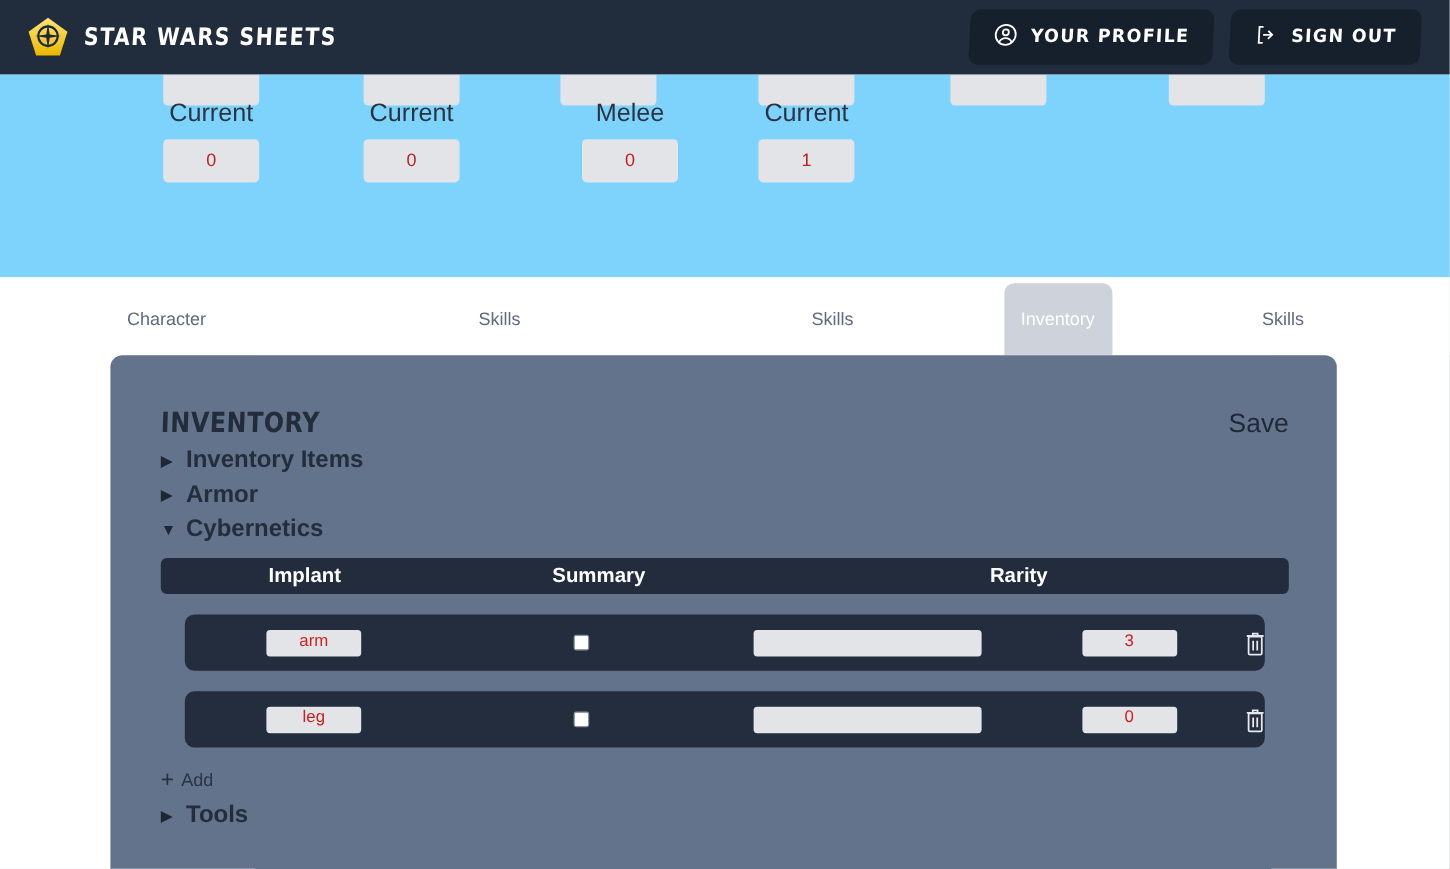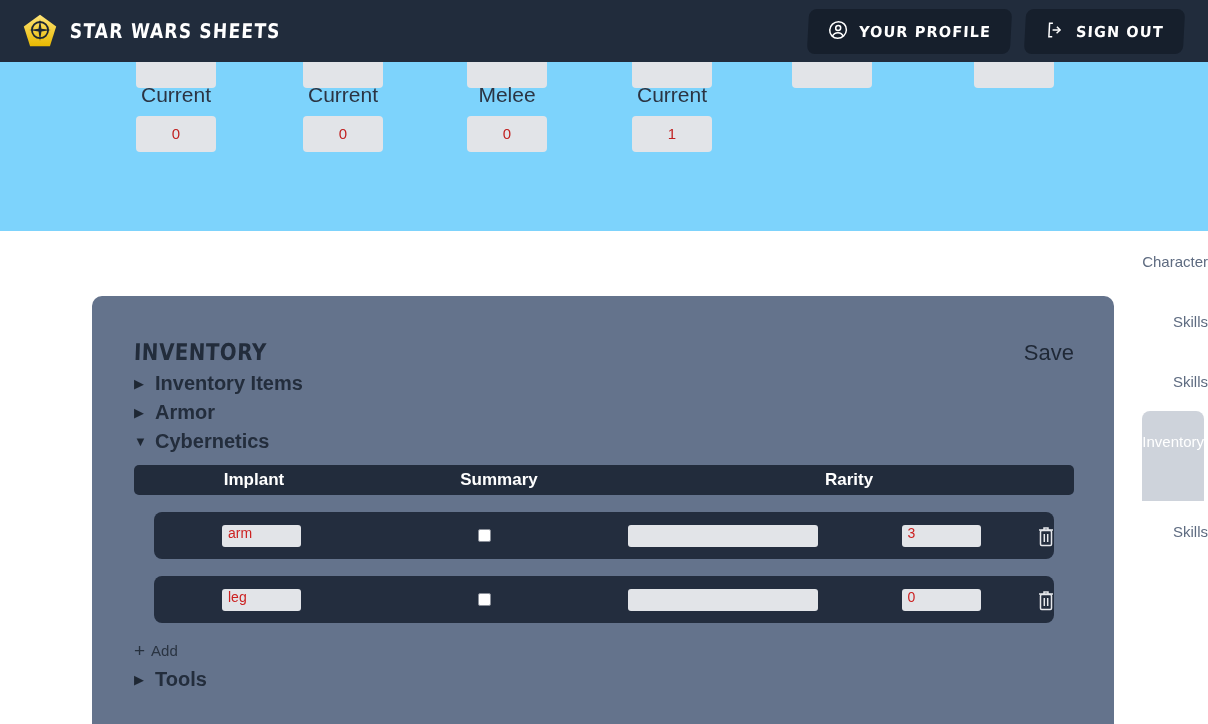--- a/index.html
+++ b/index.html
@@ -106,21 +106,20 @@
 
   
   .tabbar {
     position: absolute;
     top: 231px; left: 0;
     width: 1208px;
     height: 65px;
     background: #ffffff;
     display: flex;
     align-items: flex-end;
-    flex-direction: column;
   }
   .tab {
     flex: 1 1 0;
     text-align: center;
     font-size: 15px;
     color: #5e6b80;
     padding: 22px 0 21px;
     cursor: pointer;
     font-family: "Liberation Sans", sans-serif;
   }
@@ -212,20 +211,21 @@
     background: #232d3e;
     border-radius: 8px;
     height: 47px;
     display: flex;
     align-items: center;
   }
   .cell {
     display: flex;
     align-items: center;
     justify-content: center;
+    text-align: center;
   }
   .r-implant { flex: 0 0 215px; }
   .r-active  { flex: 0 0 230px; }
   .r-summary { flex: 0 0 247px; }
   .r-rarity  { flex: 0 0 190px; }
   .r-del     { flex: 1 1 auto; }
 
   .tinput {
     background: #e2e4e8;
     border: none;
@@ -322,21 +322,21 @@
   <div class="stat-top-input" style="left:974px;width:80px;"></div>
 
   <div class="stat-cell" style="left:136px;top:22px;width:80px;">
     <div class="stat-label">Current</div>
     <div class="stat-input" style="line-height:36px;">0</div>
   </div>
   <div class="stat-cell" style="left:303px;top:22px;width:80px;">
     <div class="stat-label">Current</div>
     <div class="stat-input" style="line-height:36px;">0</div>
   </div>
-  <div class="stat-cell" style="left:467px;top:22px;width:80px;">
+  <div class="stat-cell" style="left:485px;top:22px;width:80px;">
     <div class="stat-label">Melee</div>
     <div class="stat-input" style="line-height:36px;">0</div>
   </div>
   <div class="stat-cell" style="left:632px;top:22px;width:80px;">
     <div class="stat-label">Current</div>
     <div class="stat-input" style="line-height:36px;">1</div>
   </div>
 
 </div>
 

